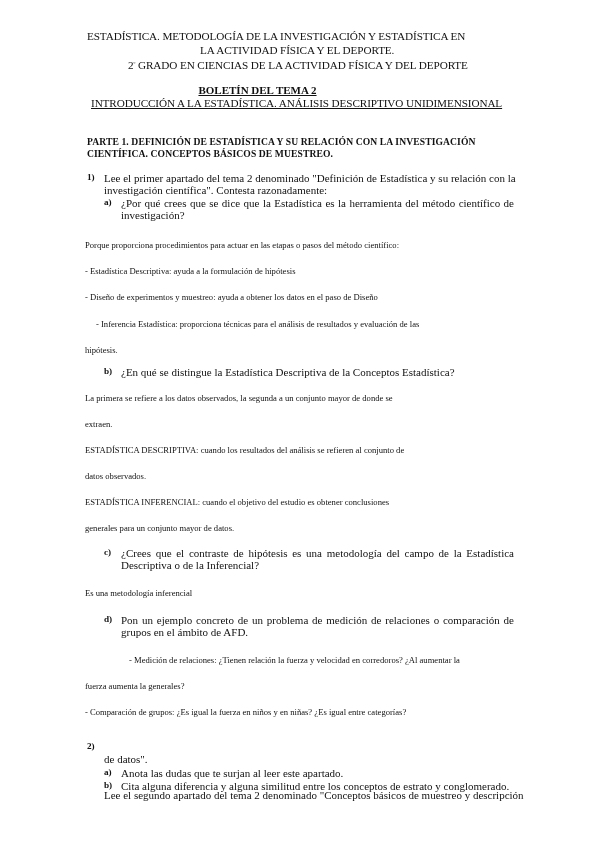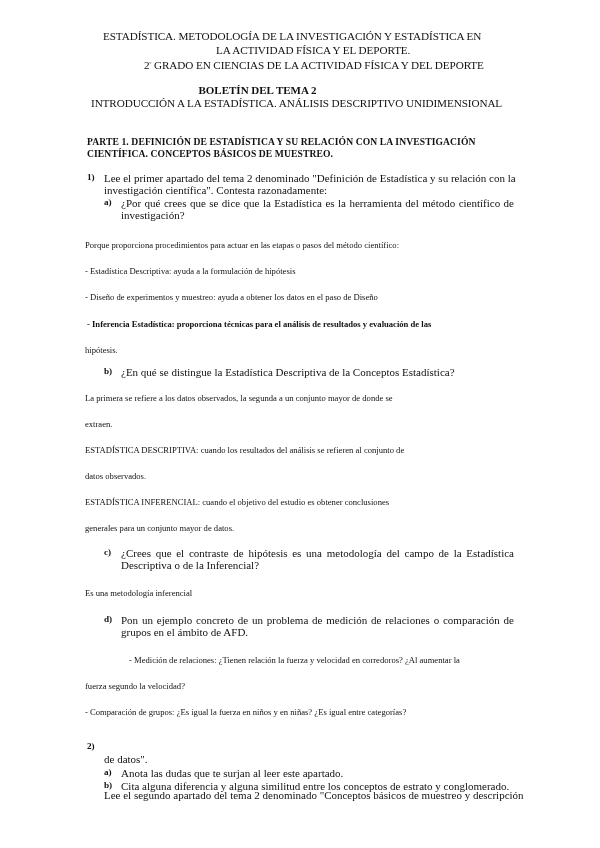--- a/index.html
+++ b/index.html
@@ -3,26 +3,26 @@
   <meta charset="utf-8">
   <style>
     html, body { margin: 0; padding: 0; background: #ffffff; }
     body {
       width: 600px; height: 848px; position: relative; overflow: hidden;
       font-family: "Liberation Serif", "DejaVu Serif", serif;
       color: #111;
     }
     .page { position: absolute; left: 0; top: 0; width: 600px; height: 848px; }
     .abs { position: absolute; white-space: nowrap; }
-    .hdr { font-size: 11.2px; letter-spacing: -0.1px; line-height: 14px; margin-left: 16px; }
+    .hdr { font-size: 11.2px; letter-spacing: -0.1px; line-height: 14px; }
     .hdr1 { left: 87px; top: 29px; }
     .hdr2 { left: 200px; top: 43px; }
     .hdr3 { left: 128px; top: 57px; }
-    .title1 { left: 0; width: 499px; text-align: center; top: 84px; font-weight: bold; font-size: 11px; line-height: 13px; padding-left: 16px; box-sizing: border-box; }
-    .title2 { left: 91px; top: 96px; font-size: 11.2px; line-height: 14px; letter-spacing: -0.1px; }
+    .title1 { left: 0; width: 499px; text-align: center; top: 84px; font-weight: bold; text-decoration: underline; font-size: 11px; line-height: 13px; padding-left: 16px; box-sizing: border-box; }
+    .title2 { left: 91px; top: 96px; text-decoration: underline; font-size: 11.2px; line-height: 14px; letter-spacing: -0.1px; }
     .part { font-weight: bold; font-size: 9.6px; line-height: 12px; letter-spacing: 0.1px; }
     .q { font-weight: normal; font-size: 11px; line-height: 12px; }
     .ans { font-size: 8.6px; line-height: 12px; }
     .qnum { position: absolute; font-weight: bold; font-size: 9.2px; }
     .just { display: block; text-align: justify; text-align-last: left; }
     sup { font-size: 6px; vertical-align: 3px; }
   </style>
 </head>
 <body>
 
@@ -46,21 +46,21 @@
 
   <div class="qnum" style="left:104px; top:197px;">a)</div>
   <div class="abs q" style="left:121px; top:197px; width:393px;">
       <span class="just" style="text-align-last: justify;">¿Por qué crees que se dice que la Estadística es la herramienta del método científico de</span>
     </div>
   <div class="abs q" style="left:121px; top:209px;">investigación?</div>
 
   <div class="abs ans" style="left:85px; top:239px;">Porque proporciona procedimientos para actuar en las etapas o pasos del método científico:</div>
   <div class="abs ans" style="left:85px; top:265px;">- Estadística Descriptiva: ayuda a la formulación de hipótesis</div>
   <div class="abs ans" style="left:85px; top:291px;">- Diseño de experimentos y muestreo: ayuda a obtener los datos en el paso de Diseño</div>
-  <div class="abs ans" style="left:87px; top:318px;font-weight:bold;">- Inferencia Estadística: proporciona técnicas para el análisis de resultados y evaluación de las</div>
+  <div class="abs ans" style="left:96px; top:318px;">- Inferencia Estadística: proporciona técnicas para el análisis de resultados y evaluación de las</div>
   <div class="abs ans" style="left:85px; top:344px;">hipótesis.</div>
 
   <div class="qnum" style="left:104px; top:366px;">b)</div>
   <div class="abs q" style="left:121px; top:366px;">¿En qué se distingue la Estadística Descriptiva de la Conceptos Estadística?</div>
 
   <div class="abs ans" style="left:85px; top:392px;">La primera se refiere a los datos observados, la segunda a un conjunto mayor de donde se</div>
   <div class="abs ans" style="left:85px; top:418px;">extraen.</div>
   <div class="abs ans" style="left:85px; top:444px;">ESTADÍSTICA DESCRIPTIVA: cuando los resultados del análisis se refieren al conjunto de</div>
   <div class="abs ans" style="left:85px; top:470px;">datos observados.</div>
   <div class="abs ans" style="left:85px; top:496px;">ESTADÍSTICA INFERENCIAL: cuando el objetivo del estudio es obtener conclusiones</div>
@@ -74,21 +74,21 @@
 
   <div class="abs ans" style="left:85px; top:587px;">Es una metodología inferencial</div>
 
   <div class="qnum" style="left:104px; top:614px;">d)</div>
   <div class="abs q" style="left:121px; top:614px; width:393px;">
       <span class="just" style="text-align-last: justify;">Pon un ejemplo concreto de un problema de medición de relaciones o comparación de</span>
     </div>
   <div class="abs q" style="left:121px; top:626px;">grupos en el ámbito de AFD.</div>
 
   <div class="abs ans" style="left:85px; top:654px;margin-left:44px;">- Medición de relaciones: ¿Tienen relación la fuerza y velocidad en corredoros? ¿Al aumentar la</div>
-  <div class="abs ans" style="left:85px; top:680px;">fuerza segundo la velocidad?</div>
+  <div class="abs ans" style="left:85px; top:680px;">fuerza aumenta la generales?</div>
   <div class="abs ans" style="left:85px; top:706px;">- Comparación de grupos: ¿Es igual la fuerza en niños y en niñas? ¿Es igual entre categorías?</div>
 
   <div class="qnum" style="left:87px; top:741px;">2)</div>
   <div class="abs q" style="left:104px; top:741px; width:410px;">
       <span class="just" style="text-align-last: justify; margin-top: 48px;">Lee el segundo apartado del tema 2 denominado "Conceptos básicos de muestreo y descripción</span>
     </div>
   <div class="abs q" style="left:104px; top:753px;">de datos".</div>
 
   <div class="qnum" style="left:104px; top:767px;">a)</div>
   <div class="abs q" style="left:121px; top:767px;">Anota las dudas que te surjan al leer este apartado.</div>

